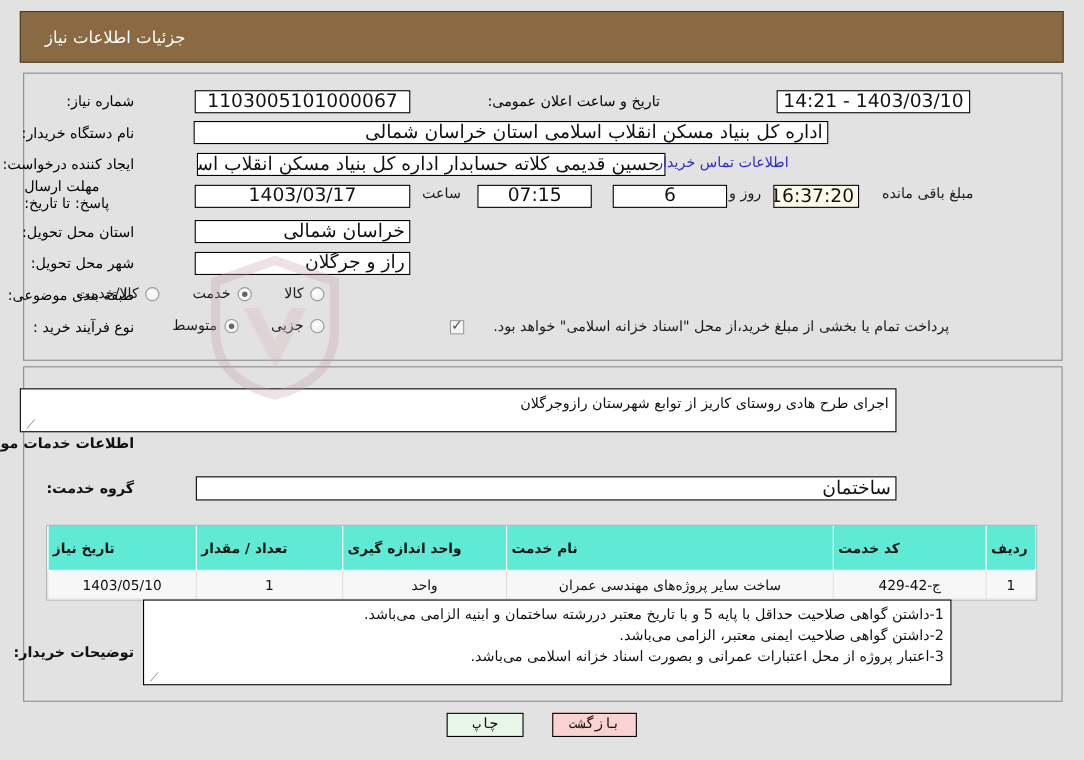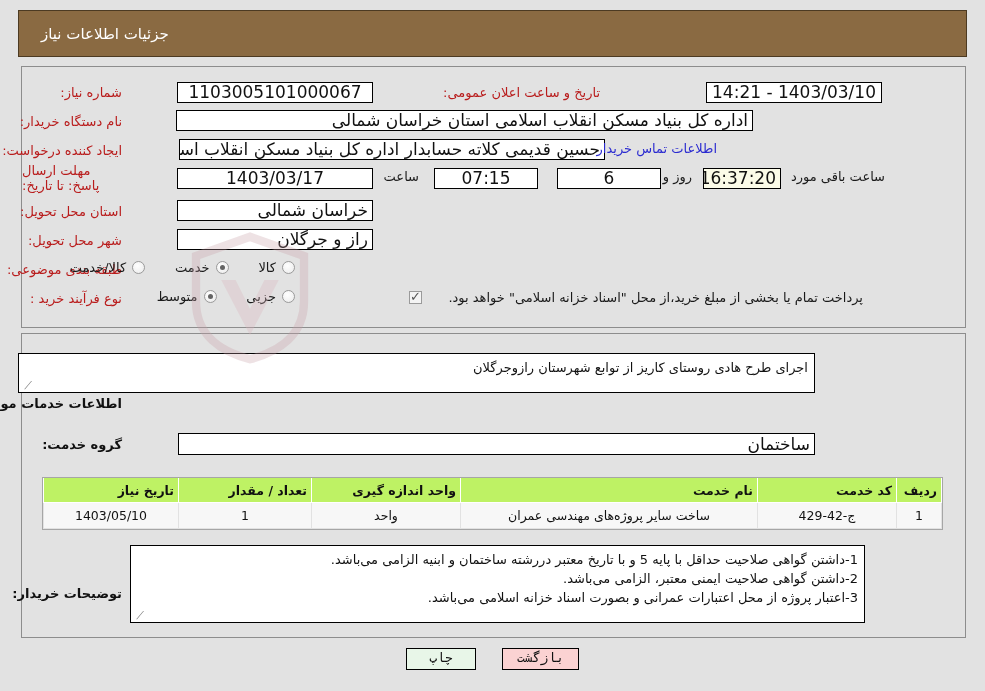--- a/index.html
+++ b/index.html
@@ -83,21 +83,21 @@
   
   .frow {
     position: absolute;
     display: flex;
     align-items: center;
     height: 22px;
     white-space: nowrap;
   }
   .flabel {
     font-size: 13px;
-    color: #b91c1c;
+    color: #000000;
     text-align: left;
     line-height: 15px;
   }
   .flabel.two-line { line-height: 15px; }
 
   .fbox {
     border: 1px solid #000000;
     background: #ffffff;
     box-sizing: border-box;
     height: 21px;
@@ -220,28 +220,28 @@
     border: 1px solid #a6a6a6;
     box-sizing: border-box;
     background: #fff;
   }
   table.grid {
     border-collapse: collapse;
     width: 100%;
     font-size: 12.5px;
   }
   table.grid th {
-    background: #bef264;
+    background: #5eead4;
     color: #111;
     font-weight: bold;
-    height: 24px;
+    height: 40px;
     border: 1px solid #ffffff;
     border-top: none;
     padding: 0 4px;
-    text-align: right;
+    text-align: left;
     white-space: nowrap;
   }
   table.grid td {
     background: #f7f7f7;
     height: 25px;
     border: 1px solid #e2e2e2;
     padding: 0 4px;
     text-align: center;
     color: #111;
     white-space: nowrap;
@@ -309,21 +309,21 @@
 <div class="fbox rightal" style="position:absolute; top:139px; right:380px; width:426px;">حسین قدیمی کلاته حسابدار اداره کل بنیاد مسکن انقلاب اسلامی استان خراس</div>
 <a class="link" style="position:absolute; top:141px; right:268px;">اطلاعات تماس خریدار</a>
 
 <div style="position:absolute; top:163px; right:863px; width:100px;" class="flabel two-line">مهلت ارسال پاسخ: تا تاریخ:</div>
 <div class="fbox center" style="position:absolute; top:168px; right:612px; width:196px;">1403/03/17</div>
 <span class="inline-txt" style="position:absolute; top:169px; right:561px;">ساعت</span>
 <div class="fbox center" style="position:absolute; top:168px; right:447px; width:104px;">07:15</div>
 <div class="fbox center" style="position:absolute; top:168px; right:324px; width:104px;">6</div>
 <span class="inline-txt" style="position:absolute; top:169px; right:288px;">روز و</span>
 <div class="fbox cream center" style="position:absolute; top:168px; right:204px; width:78px;">16:37:20</div>
-<span class="inline-txt" style="position:absolute; top:169px; right:95px;">ساعت باقی مورد</span>
+<span class="inline-txt" style="position:absolute; top:169px; right:95px;">مبلغ باقی مانده</span>
 
 <div class="frow" style="top:200px; right:863px;">
   <span class="flabel">استان محل تحویل:</span>
 </div>
 <div class="fbox rightal" style="position:absolute; top:200px; right:612px; width:196px;">خراسان شمالی</div>
 
 <div class="frow" style="top:229px; right:863px;">
   <span class="flabel">شهر محل تحویل:</span>
 </div>
 <div class="fbox rightal" style="position:absolute; top:229px; right:612px; width:196px;">راز و جرگلان</div>

